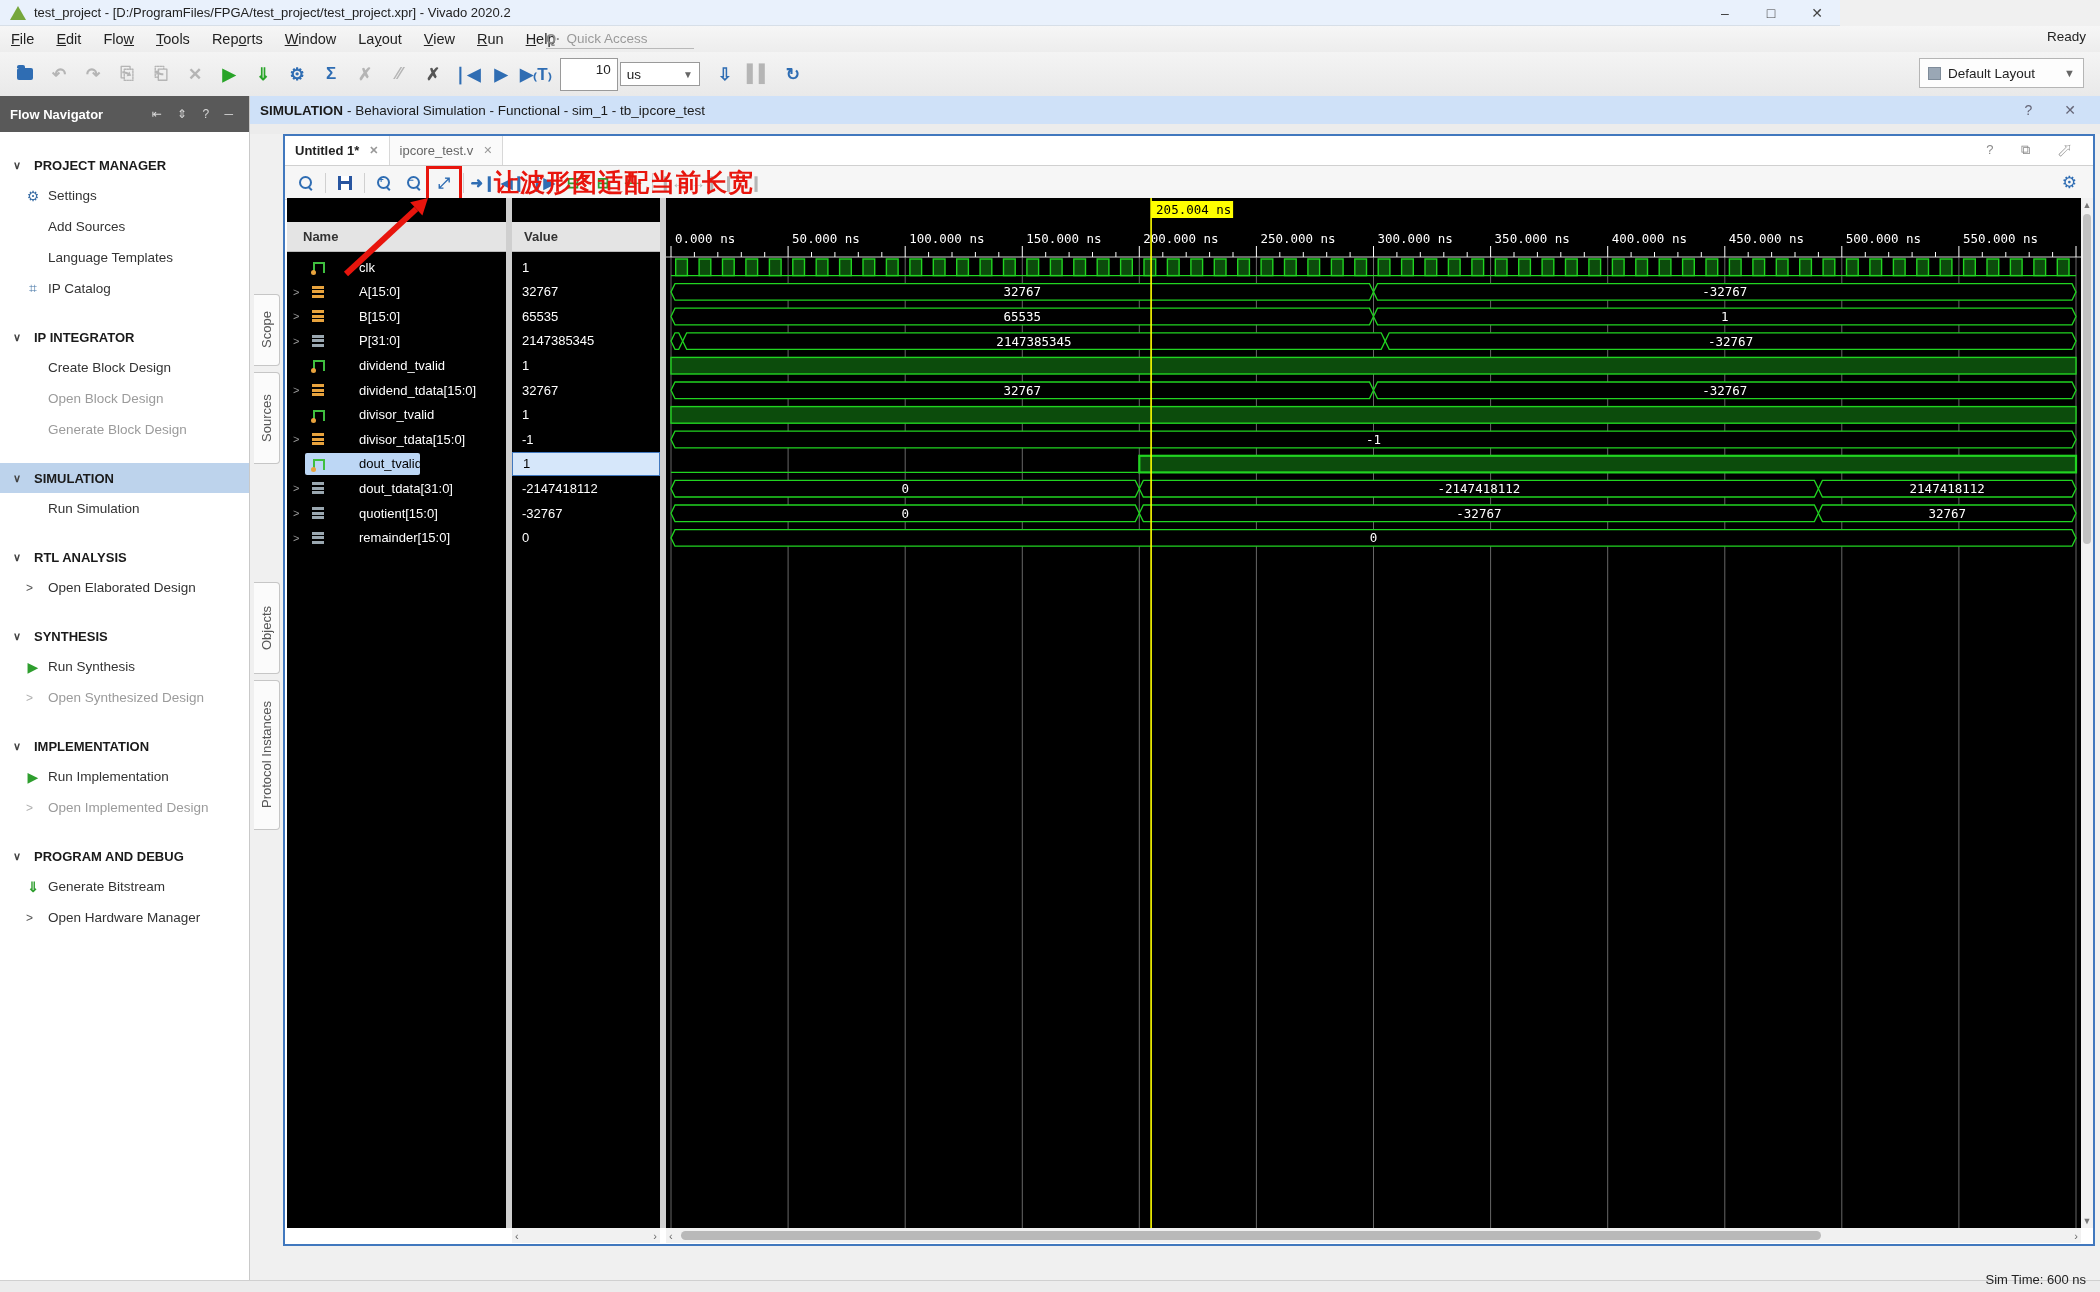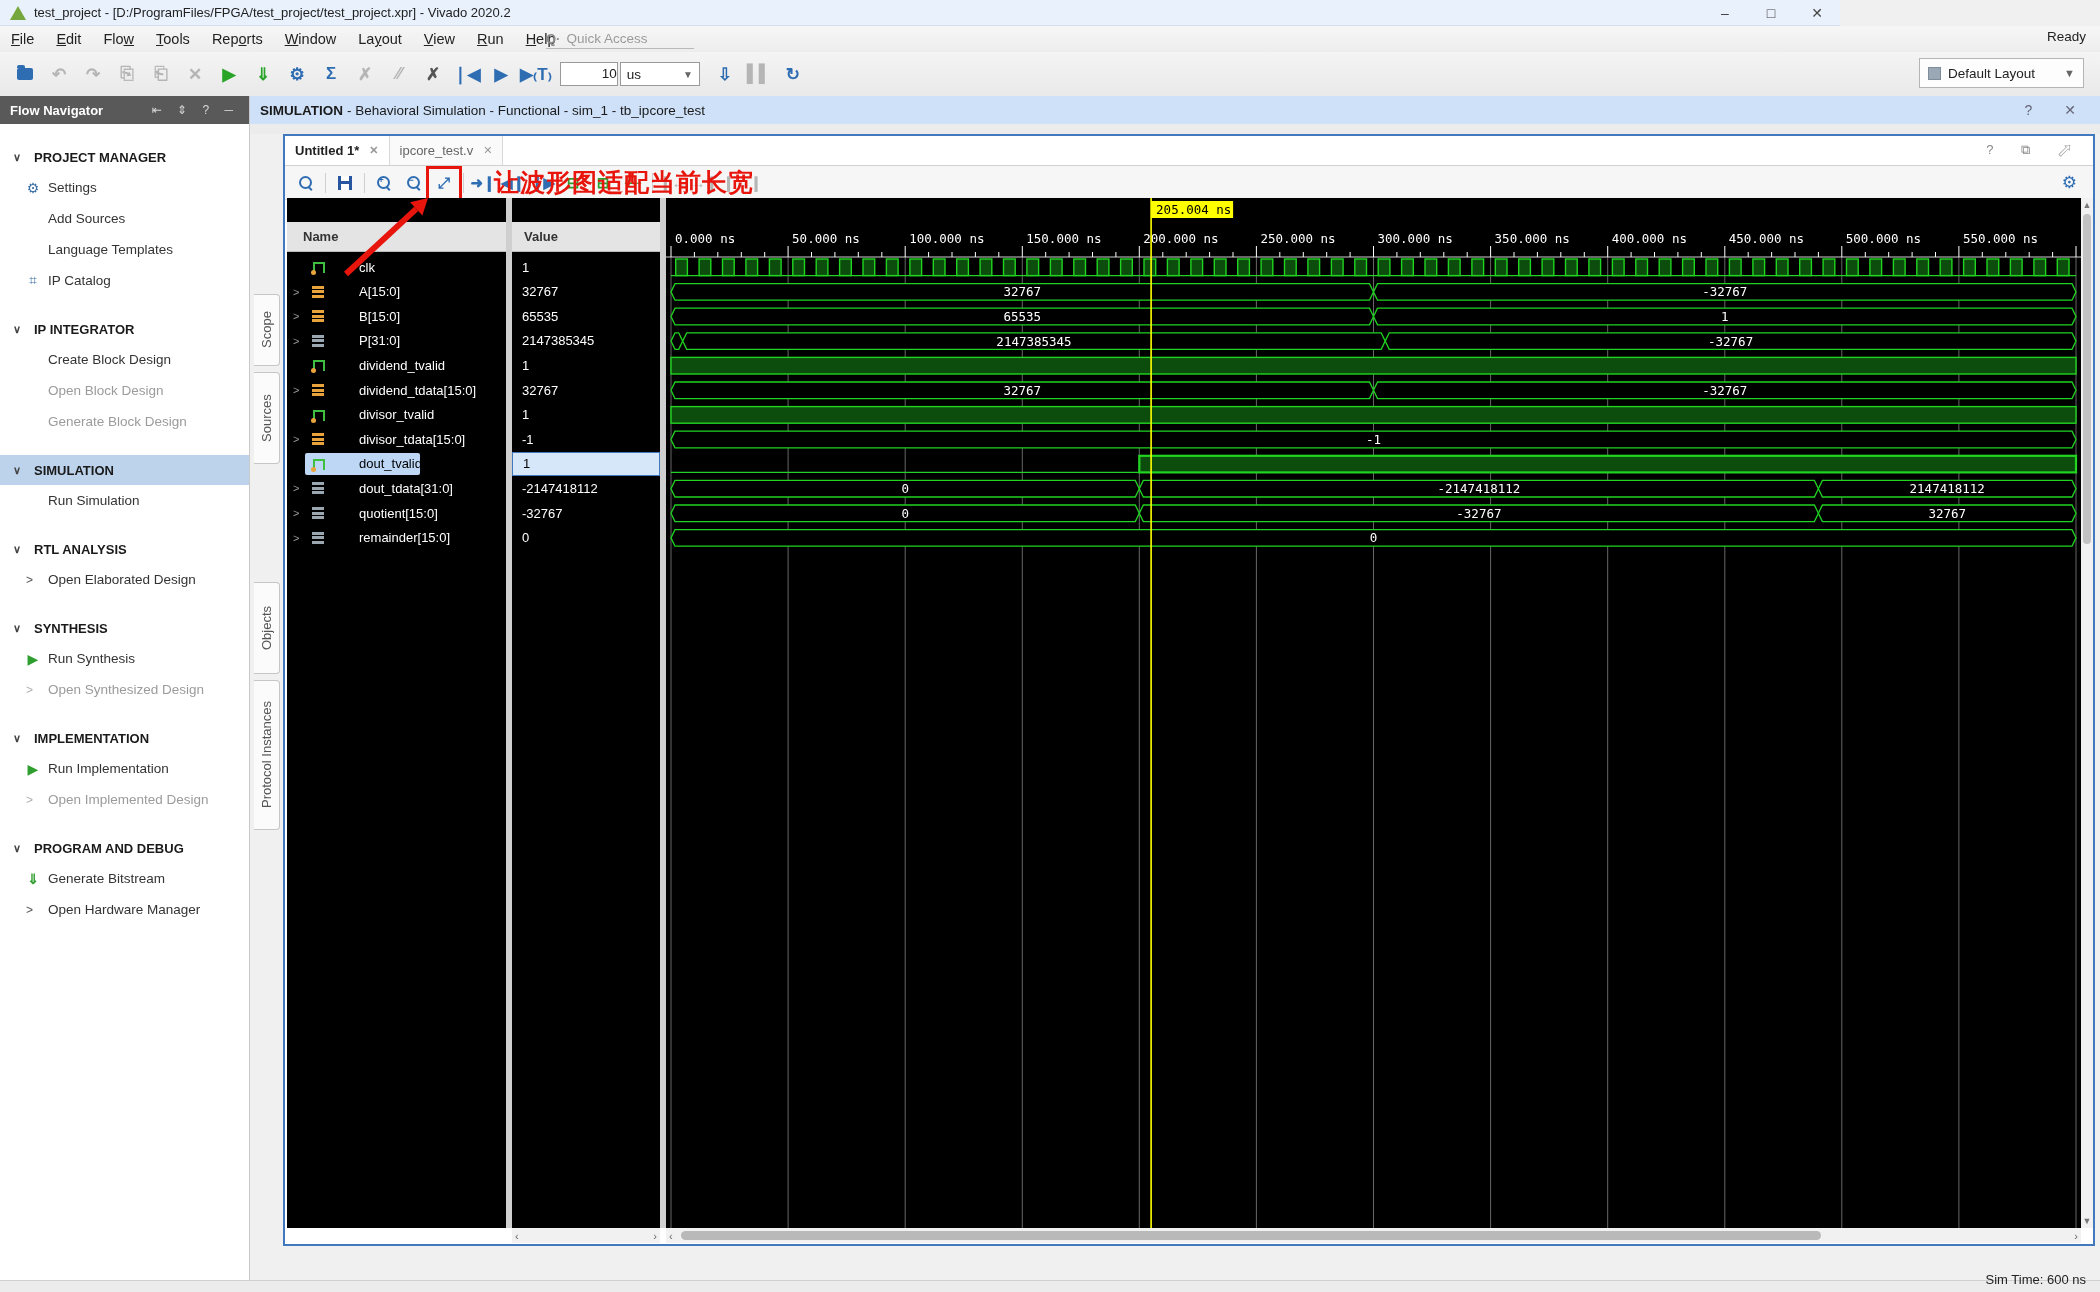--- a/index.html
+++ b/index.html
@@ -25,33 +25,33 @@
   #quick-access { position:absolute; left:546px; top:3px; width:148px; height:20px;
     border-bottom:1px solid #b9b9b9; display:flex; align-items:center; color:#9a9a9a; font-size:13.5px; }
   #quick-access .qa-icon { font-weight:bold; margin-right:6px; color:#8b8b8b; font-size:13px;}
   #ready-label { position:absolute; right:14px; top:3px; font-size:13.5px; color:#222; }
   
   #main-toolbar { position:absolute; left:0; top:52px; width:2100px; height:44px;
     background:linear-gradient(#f4f4f4,#e9e9e9); display:flex; align-items:center; padding-left:8px; }
   .tb-icon { min-width:30px; height:30px; margin:0 2px; display:flex; align-items:center; justify-content:center;
     font-size:17px; font-weight:bold; }
   .tb-icon.disabled { color:#b5b5b5 !important; }
-  .tb-input { width:58px; height:24px; background:#fff; border:1px solid #9a9a9a;
-    font-size:13.5px; text-align:right; line-height:22px; margin-left:6px;}
+  .tb-input { width:58px; height:33px; background:#fff; border:1px solid #9a9a9a;
+    font-size:13.5px; text-align:right; padding-right:6px; line-height:22px; margin-left:6px;}
   .tb-select { width:80px; height:24px; background:#fff; border:1px solid #9a9a9a; font-size:13.5px;
     display:flex; align-items:center; justify-content:space-between; padding:0 6px; margin:0 8px 0 2px;}
   #layout-select { position:absolute; right:16px; top:6px; width:165px; height:30px; background:#fdfdfd;
     border:1px solid #b5b5b5; display:flex; align-items:center; font-size:13.5px; padding:0 8px; color:#222;}
   #layout-select .grid-ico { width:13px; height:13px; margin-right:7px;
     background:linear-gradient(#9aa7b5,#9aa7b5); box-shadow:inset 0 0 0 1px #7e8b99; position:relative;}
   #layout-select .caret { margin-left:auto; color:#666; font-size:11px; }
   
   #flownav { position:absolute; left:0; top:96px; width:250px; height:1184px; background:#ffffff;
     border-right:1px solid #c9c9c9; }
-  #flownav-header { height:28px; background:#595959; color:#fff; display:flex; align-items:center;
+  #flownav-header { height:36px; background:#595959; color:#fff; display:flex; align-items:center;
     padding:0 10px; font-size:13px; font-weight:bold; }
   #flownav-header .hdr-icons { margin-left:auto; color:#d8d8d8; font-size:12px; letter-spacing:6px; font-weight:normal;}
   .fn-section-header { display:flex; align-items:center; height:30px; margin-top:18px;
     font-size:13px; font-weight:bold; color:#1a1a1a; }
   .fn-section-header .chev { width:34px; text-align:center; color:#444; font-size:11px; }
   .fn-item { display:flex; align-items:center; height:31px; font-size:13.5px; color:#333; padding-left:48px; position:relative;}
   .fn-item.disabled { color:#9b9b9b; }
   .fn-item .fn-ico { position:absolute; left:24px; width:18px; text-align:center; font-size:14px; }
   .fn-item .fn-chev { position:absolute; left:26px; color:#555; font-size:12px; }
   .fn-item.disabled .fn-chev { color:#b0b0b0; }

